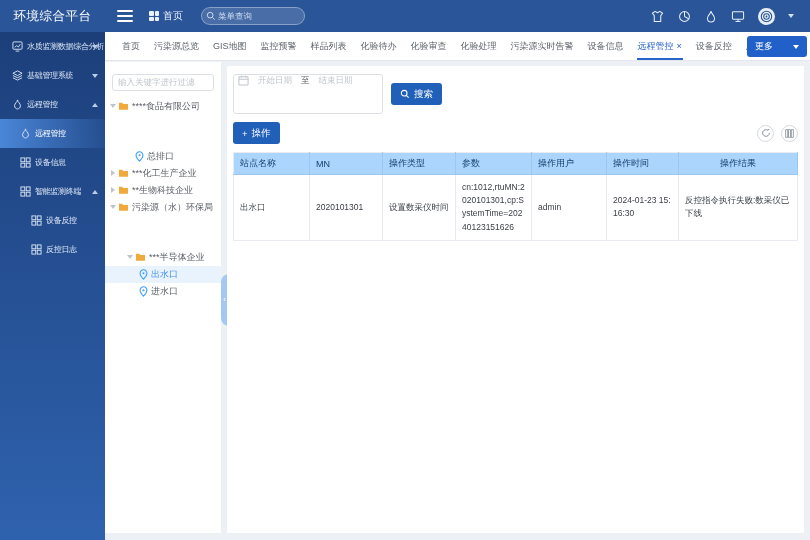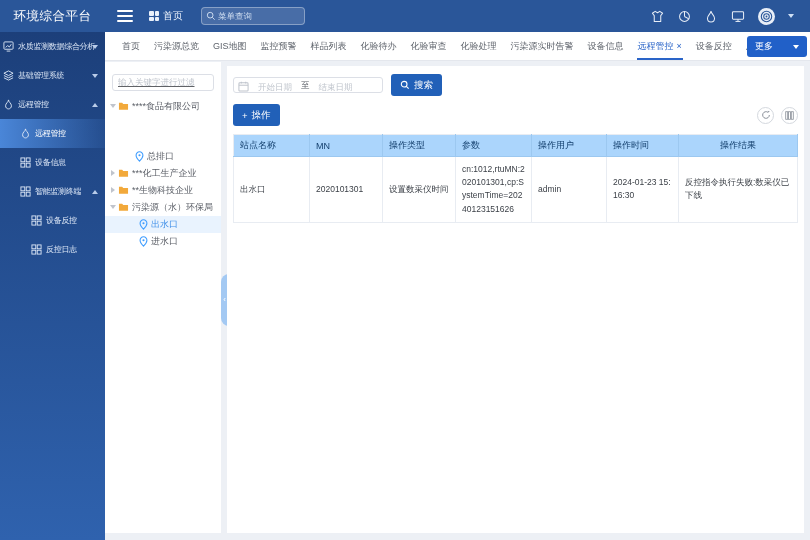--- a/index.html
+++ b/index.html
@@ -10,21 +10,21 @@
   
   .header { position:absolute; left:0; top:0; width:810px; height:32px;
     background:#2a5699; display:flex; align-items:center; color:#fff; z-index:5; }
   .logo { width:105px; text-align:center; font-size:12.5px; letter-spacing:.5px; color:#fff; }
   .burger { width:16px; height:12px; margin-left:12px; display:flex; flex-direction:column; justify-content:space-between; cursor:pointer; }
   .burger i { display:block; height:2px; background:#fff; border-radius:1px; }
   .home-nav { display:flex; align-items:center; gap:4px; margin-left:16px; font-size:10px; color:#eaf1fb; cursor:pointer; }
   .grid4 { width:10px; height:10px; display:grid; grid-template-columns:1fr 1fr; gap:1px; }
   .grid4 i { background:#eaf1fb; border-radius:1px; }
   .hsearch { position:relative; margin-left:18px; width:104px; height:18px;
-    background:rgba(255,255,255,.14); border:1px solid rgba(255,255,255,.35); border-radius:4px; }
+    background:rgba(255,255,255,.14); border:1px solid rgba(255,255,255,.35); border-radius:9px; }
   .hsearch svg { position:absolute; left:4px; top:3px; }
   .hsearch input { position:absolute; left:16px; top:0; width:84px; height:16px; border:0; background:transparent;
     font-size:8.5px; color:#fff; outline:none; }
   .hsearch input::placeholder { color:#c9d9ee; }
   .hspace { flex:1; }
   .hicons { display:flex; align-items:center; gap:13px; margin-right:10px; }
   .hicons .hic { width:14px; height:14px; display:flex; align-items:center; justify-content:center; cursor:pointer; }
   .avatar { width:17px; height:17px; border-radius:50%; background:#e8eef7; display:flex; align-items:center; justify-content:center; cursor:pointer; }
   .hcaret { width:0; height:0; border-left:3.5px solid transparent; border-right:3.5px solid transparent; border-top:4px solid #cfe0f5; margin-right:6px; cursor:pointer; }
 
@@ -33,21 +33,21 @@
     background:linear-gradient(180deg,#1c3f7a 0%, #2f62ae 100%); overflow:hidden; }
   .side-item { position:relative; display:flex; align-items:center; height:29px; color:#dde7f6;
     font-size:8px; cursor:pointer; white-space:nowrap; }
   .side-item .sicon { flex:0 0 auto; display:flex; margin-right:4px; }
   .side-item .slabel { letter-spacing:-.3px; overflow:hidden; }
   .side-item .chev { position:absolute; right:7px; width:0; height:0;
     border-left:3.5px solid transparent; border-right:3.5px solid transparent; }
   .side-item .chev.down { border-top:4px solid #b9cce9; }
   .side-item .chev.up { border-bottom:4px solid #b9cce9; }
   .side-item.active { background:linear-gradient(90deg,#4a86d8 0%, rgba(74,134,216,.12) 100%); color:#fff; }
-  .lvl0 { padding-left:3px; }
+  .lvl0 { padding-left:12px; }
   .lvl1 { padding-left:20px; }
   .lvl2 { padding-left:31px; }
 
   
   .tabbar { position:absolute; left:105px; top:32px; right:0; height:29px; background:#fff;
     border-bottom:1px solid #e4e7ed; display:flex; align-items:stretch; padding-left:10px; overflow:hidden; }
   .tab { display:flex; align-items:center; gap:3px; padding:0 7px; font-size:9px; color:#5f646c;
     cursor:pointer; white-space:nowrap; position:relative; }
   .tab.active { color:#2a64c8; }
   .tab.active::after { content:""; position:absolute; left:6px; right:6px; bottom:0; height:2px; background:#2a64c8; }
@@ -56,40 +56,40 @@
     font-size:9px; border:0; border-radius:3px; display:flex; align-items:center; gap:20px; cursor:pointer; }
   .more-btn .mcaret { width:0; height:0; border-left:3px solid transparent; border-right:3px solid transparent; border-top:4px solid #fff; }
 
   
   .content { position:absolute; left:105px; top:62px; right:0; bottom:0; background:#edf0f5; }
 
   
   .treepanel { position:absolute; left:0; top:0; width:116px; bottom:7px; background:#fff; overflow:hidden; }
   .tfilter { margin:9px 7px 7px 7px; position:relative; }
   .tfilter input { width:100%; height:17px; border:1px solid #dcdfe6; border-radius:3px; padding:0 5px;
-    font-size:8.5px; color:#606266; outline:none;text-decoration:underline; }
+    font-size:8.5px; color:#606266; outline:none; }
   .tfilter input::placeholder { color:#bfc4cc; }
   .tnode { display:flex; align-items:center; height:17px; font-size:9px; color:#5a5e66; cursor:pointer; white-space:nowrap; }
   .tnode.sel { background:#e9f3fe; color:#3f8fe8; }
   .tcaret { width:9px; flex:0 0 9px; display:flex; justify-content:center; }
   .tcaret.closed::before { content:""; width:0; height:0; border-top:3px solid transparent; border-bottom:3px solid transparent; border-left:4px solid #c0c4cc; }
   .tcaret.open::before { content:""; width:0; height:0; border-left:3px solid transparent; border-right:3px solid transparent; border-top:4px solid #c0c4cc; }
   .ticon { display:flex; margin:0 3px 0 1px; }
   .tind1 { padding-left:20px;margin-top:33px; } .tind2 { padding-left:24px; } .tind0 { padding-left:3px; }
 
   
   .collapse-handle { position:absolute; left:116px; top:212px; width:8px; height:52px; background:#a3c9f3;
     border-radius:8px 0 0 8px; cursor:pointer; display:flex; align-items:center; justify-content:center; }
   .collapse-handle span { color:#fff; font-size:8px; line-height:1; transform:translatex(-0.5px); }
 
   
   .main { position:absolute; left:122px; top:4px; right:6px; bottom:7px; background:#fff; padding:6px; overflow:hidden; }
   .filter-row { display:flex; align-items:center; gap:8px; margin:2px 0 8px 0; }
-  .daterange { position:relative; width:150px; height:16px; border:1px solid #dcdfe6; border-radius:3px;
-    display:flex; align-items:flex-end; padding:0 4px; gap:2px; background:#fff; }
+  .daterange { position:relative; width:150px; height:40px; border:1px solid #dcdfe6; border-radius:3px;
+    display:flex; align-items:flex-start; padding:0 4px; gap:2px; background:#fff; }
   .daterange input { border:0; outline:none; width:48px; font-size:8.5px; color:#606266; background:transparent; text-align:center; }
   .daterange input::placeholder { color:#bfc4cc; }
   .range-sep { font-size:8.5px; color:#5a5e66; }
   .btn-blue { height:22px; padding:0 9px; background:#2160b8; border:0; border-radius:3px; color:#fff;
     font-size:9.5px; display:flex; align-items:center; gap:4px; cursor:pointer; }
   .action-row { display:flex; align-items:center; margin-bottom:8px; }
   .tool-circles { margin-left:auto; display:flex; gap:7px; }
   .circ { width:17px; height:17px; border-radius:50%; border:1px solid #d4d8de; background:#fff;
     display:flex; align-items:center; justify-content:center; cursor:pointer; }
 
@@ -345,20 +345,29 @@
             <span class="tlabel">**生物科技企业</span>
           </div>
           <div class="tnode tind0">
             <span class="tcaret open"></span>
             <span class="ticon">
               <svg width="11" height="10" viewBox="0 0 12 11">
                 <path d="M1 2 L4.5 2 L5.7 3.4 L11 3.4 L11 9.6 L1 9.6 Z" fill="#f2a93b"></path>
               </svg>
             </span>
             <span class="tlabel">污染源（水）环保局</span>
+          </div>
+          <div class="tnode tind1">
+            <span class="tcaret open"></span>
+            <span class="ticon">
+              <svg width="11" height="10" viewBox="0 0 12 11">
+                <path d="M1 2 L4.5 2 L5.7 3.4 L11 3.4 L11 9.6 L1 9.6 Z" fill="#f2a93b"></path>
+              </svg>
+            </span>
+            <span class="tlabel">***半导体企业</span>
           </div>
           <div class="tnode tind2 sel">
             <span class="tcaret "></span>
             <span class="ticon">
               <svg width="9" height="11" viewBox="0 0 10 12">
                 <path d="M5 0.8 C2.8 0.8 1.2 2.5 1.2 4.6 C1.2 7.4 5 11.2 5 11.2 C5 11.2 8.8 7.4 8.8 4.6 C8.8 2.5 7.2 0.8 5 0.8 Z" fill="none" stroke="#409eff" stroke-width="1.2"></path>
                 <circle cx="5" cy="4.6" r="1.2" fill="#409eff"></circle>
               </svg>
             </span>
             <span class="tlabel">出水口</span>

